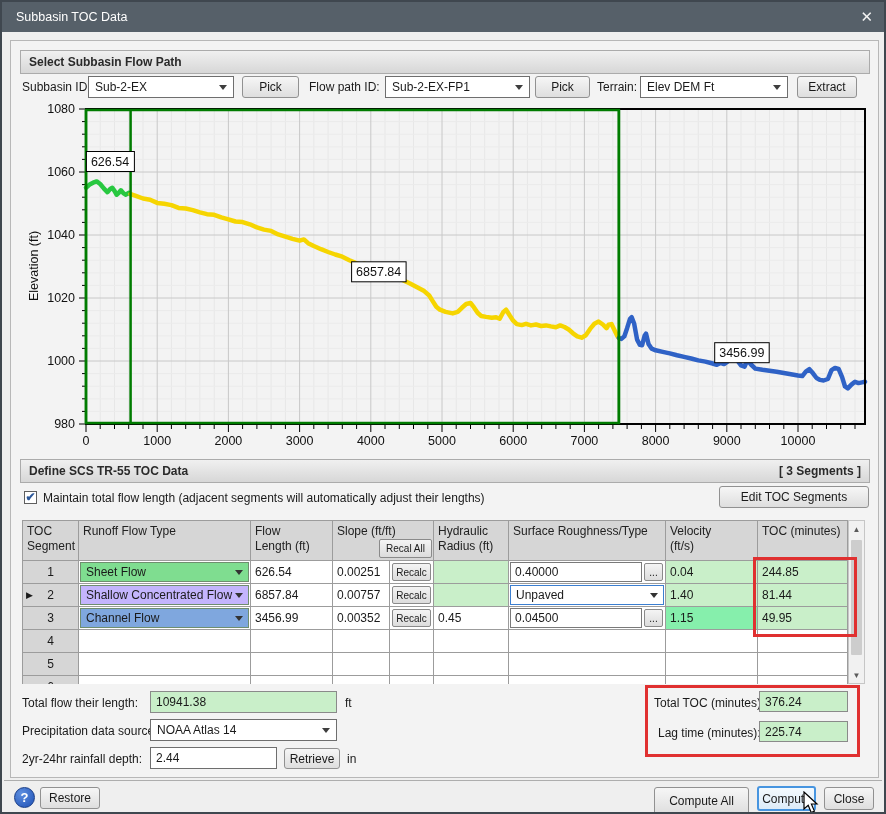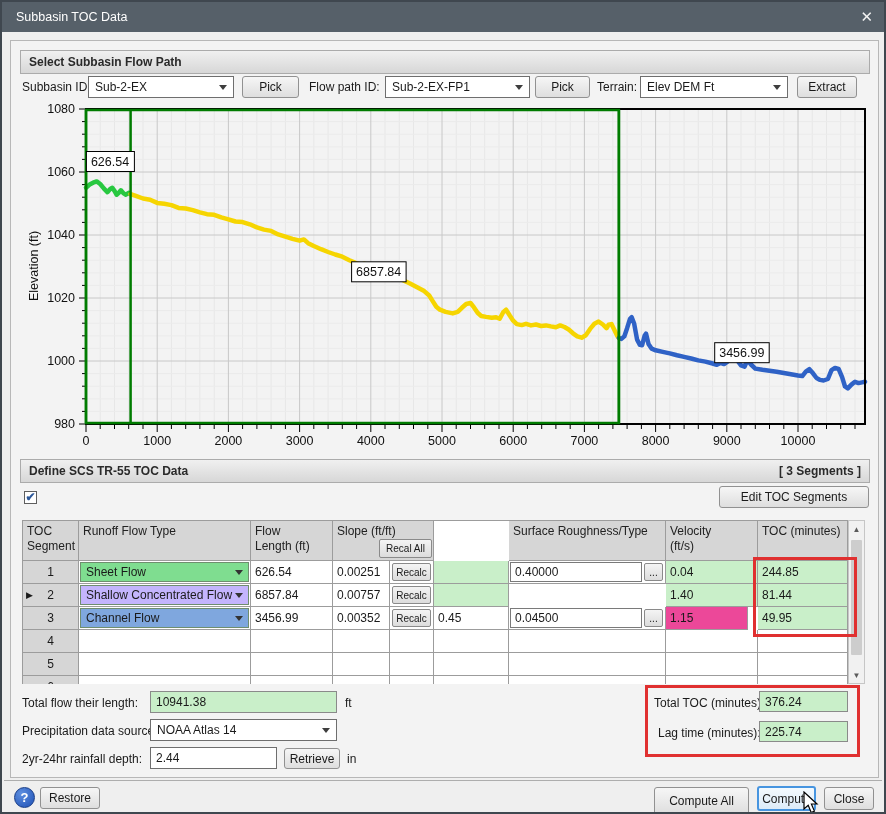--- a/index.html
+++ b/index.html
@@ -291,27 +291,29 @@
       <text x="717.2" y="355.2" font-size="12.5" fill="#111">3456.99</text>
     </svg>
 
   <div class="ghdr" style="top:457px">
     <span>Define SCS TR-55 TOC Data</span>
     <span class="badge">[ 3 Segments ]</span>
   </div>
   <div class="chk" style="left:22px;top:489px">
       <span>✔</span>
     </div>
+  <div class="lbl" style="left:41px;top:485px">Maintain total flow length (adjacent segments will automatically adjust their lengths)</div>
   <div class="btn" style="left:717px;top:484px;width:150px;height:22px">Edit TOC Segments</div>
 
   <div id="toc-table">
       <div class="tcell thead" style="left:0px;top:0px;width:56px;height:40px">TOC<br>Segment</div>
       <div class="tcell thead" style="left:228px;top:0px;width:82px;height:40px">Flow<br>Length (ft)</div>
       <div class="tcell thead" style="left:56px;top:0px;width:172px;height:40px">Runoff Flow Type</div>
       <div class="tcell thead" style="left:310px;top:0px;width:101px;height:40px">Slope (ft/ft)</div>
+      <div class="tcell thead" style="left:411px;top:0px;width:75px;height:40px">Hydraulic<br>Radius (ft)</div>
       <div class="tcell thead" style="left:486px;top:0px;width:157px;height:40px">Surface Roughness/Type</div>
       <div class="tcell thead" style="left:643px;top:0px;width:92px;height:40px">Velocity<br>(ft/s)</div>
       <div class="tcell thead" style="left:735px;top:0px;width:90px;height:40px">TOC (minutes)</div>
       <div class="inbtn" style="left:356px;top:18px;width:53px;height:19px">Recal All</div>
       <div class="tcell seg" style="left:0px;top:40px;width:56px;height:23px">1</div>
       <div class="tcell " style="left:56px;top:40px;width:172px;height:23px">
         <div class="celldd" style="background:#7FDD90">
           <span>Sheet Flow</span>
           <span class="arr"></span>
         </div>
@@ -334,40 +336,46 @@
           <span>Shallow Concentrated Flow</span>
           <span class="arr"></span>
         </div>
       </div>
       <div class="tcell " style="left:228px;top:63px;width:82px;height:23px">6857.84</div>
       <div class="tcell " style="left:310px;top:63px;width:57px;height:23px">0.00757</div>
       <div class="tcell " style="left:367px;top:63px;width:44px;height:23px">
         <div class="inbtn" style="left:2px;top:2px;right:2px;bottom:2px;position:absolute;width:auto;height:auto">Recalc</div>
       </div>
       <div class="tcell " style="left: 411px; top: 63px; width: 75px; height: 23px; background: rgb(201, 239, 201);"></div>
+      <div class="tcell " style="left:486px;top:63px;width:157px;height:23px">
+        <div class="celldd" style="background:#FFF;border:1px solid #3C7FD0">
+          <span>Unpaved</span>
+          <span class="arr"></span>
+        </div>
+      </div>
       <div class="tcell " style="left: 643px; top: 63px; width: 92px; height: 23px; background: rgb(201, 239, 201);">1.40</div>
       <div class="tcell " style="left: 735px; top: 63px; width: 90px; height: 23px; background: rgb(201, 239, 201);">81.44</div>
       <div class="tcell seg" style="left:0px;top:86px;width:56px;height:23px">3</div>
       <div class="tcell " style="left:56px;top:86px;width:172px;height:23px">
         <div class="celldd" style="background:#7FA7DE">
           <span>Channel Flow</span>
           <span class="arr"></span>
         </div>
       </div>
       <div class="tcell " style="left:228px;top:86px;width:82px;height:23px">3456.99</div>
       <div class="tcell " style="left:310px;top:86px;width:57px;height:23px">0.00352</div>
       <div class="tcell " style="left:367px;top:86px;width:44px;height:23px">
         <div class="inbtn" style="left:2px;top:2px;right:2px;bottom:2px;position:absolute;width:auto;height:auto">Recalc</div>
       </div>
       <div class="tcell " style="left:411px;top:86px;width:75px;height:23px">0.45</div>
       <div class="tcell " style="left:486px;top:86px;width:157px;height:23px">
         <div class="cellin" style="right:23px">0.04500</div>
         <div class="inbtn" style="right:2px;top:2px;bottom:2px;width:19px;position:absolute;height:auto">...</div>
       </div>
-      <div class="tcell " style="left: 643px; top: 86px; width: 82px; height: 23px; background: #ec4899;">1.15</div>
+      <div class="tcell " style="left: 643px; top: 86px; width: 92px; height: 23px; background: #86efac;">1.15</div>
       <div class="tcell " style="left: 735px; top: 86px; width: 90px; height: 23px; background: rgb(201, 239, 201);">49.95</div>
       <div class="tcell seg" style="left:0px;top:109px;width:56px;height:23px">4</div>
       <div class="tcell " style="left:56px;top:109px;width:172px;height:23px"></div>
       <div class="tcell " style="left:228px;top:109px;width:82px;height:23px"></div>
       <div class="tcell " style="left:310px;top:109px;width:57px;height:23px"></div>
       <div class="tcell " style="left:367px;top:109px;width:44px;height:23px"></div>
       <div class="tcell " style="left:411px;top:109px;width:75px;height:23px"></div>
       <div class="tcell " style="left:486px;top:109px;width:157px;height:23px"></div>
       <div class="tcell " style="left:643px;top:109px;width:92px;height:23px"></div>
       <div class="tcell " style="left:735px;top:109px;width:90px;height:23px"></div>

